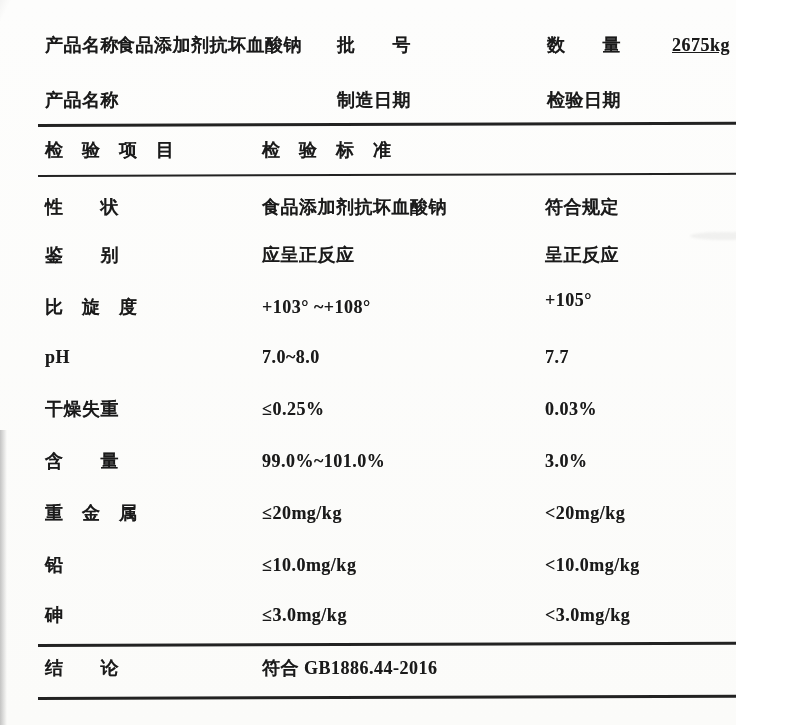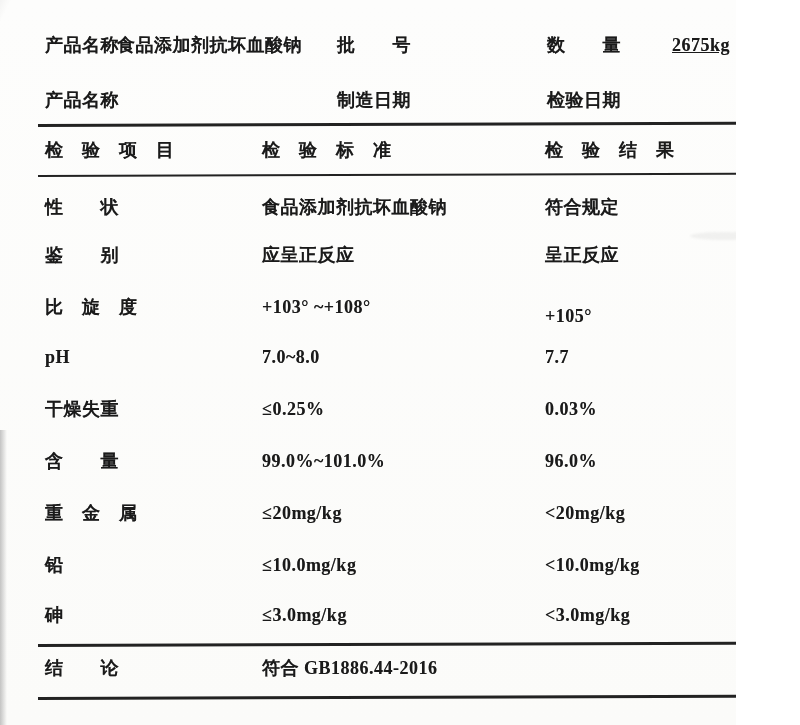--- a/index.html
+++ b/index.html
@@ -57,51 +57,50 @@
   <span class="txt b2" style="top:88px">制造日期</span>
   <span class="txt b3" style="top:88px">检验日期</span>
 
   <div class="rule" style="top:124px;height:3px"></div>
   <div class="rule" style="top:175px;height:2px"></div>
   <div class="rule" style="top:644px;height:3px"></div>
   <div class="rule" style="top:697px;height:3px"></div>
 
   <span class="txt c2" style="top:138px">检　验　标　准</span>
   <span class="txt c1" style="top:138px">检　验　项　目</span>
-  <span class="txt c3" style="top:138px">检　验　结　果</span>
 
   <div>
     <span class="txt c1" style="top:195px">性　　状</span>
     <span class="txt c2" style="top:195px">食品添加剂抗坏血酸钠</span>
     <span class="txt c3" style="top:195px">符合规定</span>
   </div>
   <div>
     <span class="txt c1" style="top:243px">鉴　　别</span>
     <span class="txt c2" style="top:243px">应呈正反应</span>
     <span class="txt c3" style="top:243px">呈正反应</span>
   </div>
   <div>
     <span class="txt c1" style="top:295px">比　旋　度</span>
     <span class="txt c2" style="top:295px">+103° ~+108°</span>
-    <span class="txt c3" style="top:304px">+105°</span>
+    <span class="txt c3" style="top:288px">+105°</span>
   </div>
   <div>
     <span class="txt c1" style="top:345px">pH</span>
     <span class="txt c2" style="top:345px">7.0~8.0</span>
     <span class="txt c3" style="top:345px">7.7</span>
   </div>
   <div>
     <span class="txt c1" style="top:397px">干燥失重</span>
     <span class="txt c2" style="top:397px">≤0.25%</span>
     <span class="txt c3" style="top:397px">0.03%</span>
   </div>
   <div>
     <span class="txt c1" style="top:449px">含　　量</span>
     <span class="txt c2" style="top:449px">99.0%~101.0%</span>
-    <span class="txt c3" style="top:449px">96.0%</span>
+    <span class="txt c3" style="top:449px">3.0%</span>
   </div>
   <div>
     <span class="txt c1" style="top:501px">重　金　属</span>
     <span class="txt c2" style="top:501px">≤20mg/kg</span>
     <span class="txt c3" style="top:501px">&lt;20mg/kg</span>
   </div>
   <div>
     <span class="txt c1" style="top:553px">铅</span>
     <span class="txt c2" style="top:553px">≤10.0mg/kg</span>
     <span class="txt c3" style="top:553px">&lt;10.0mg/kg</span>

